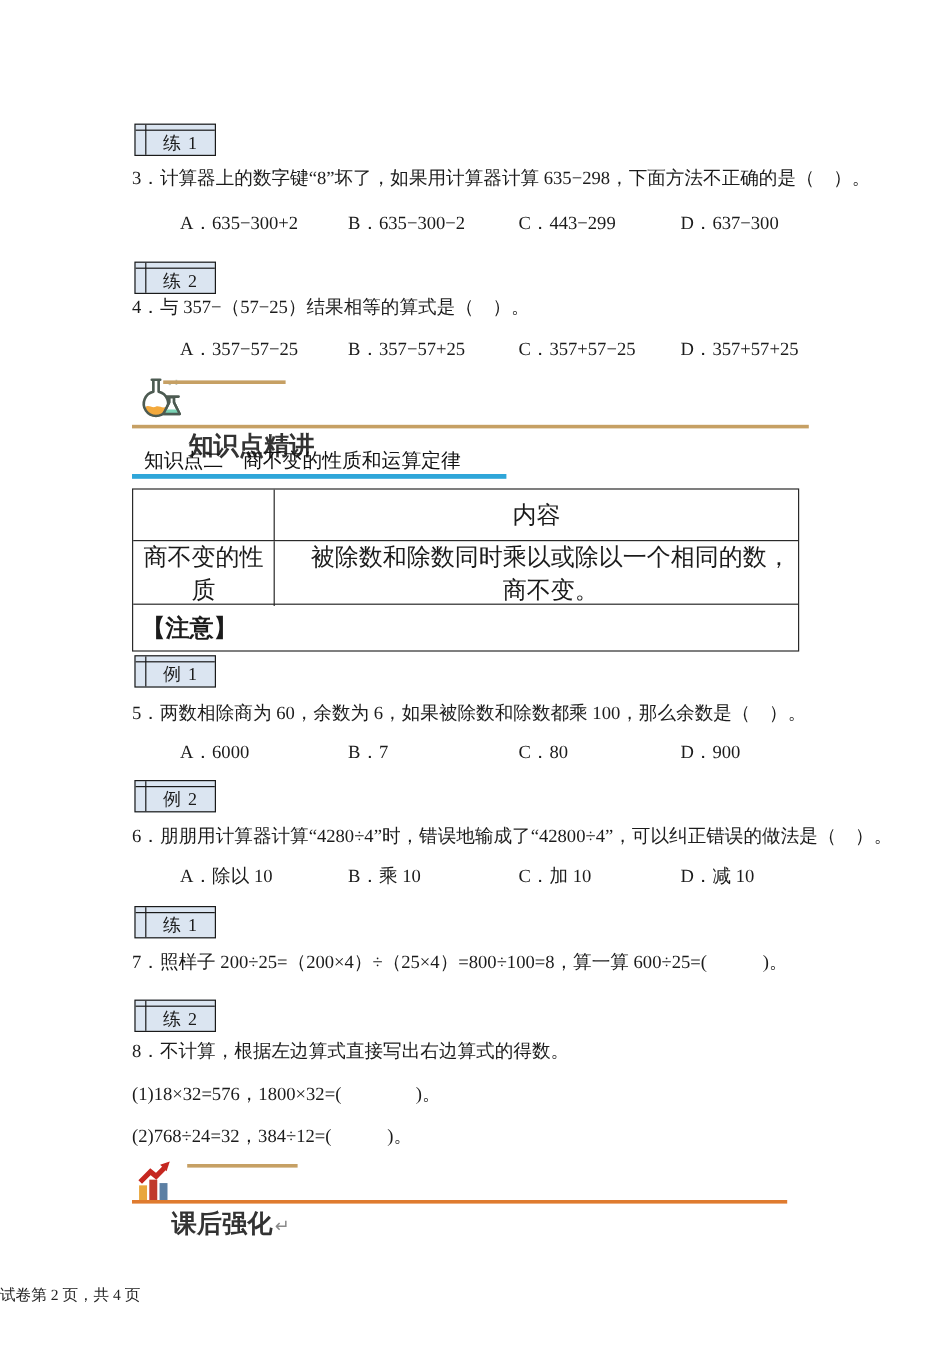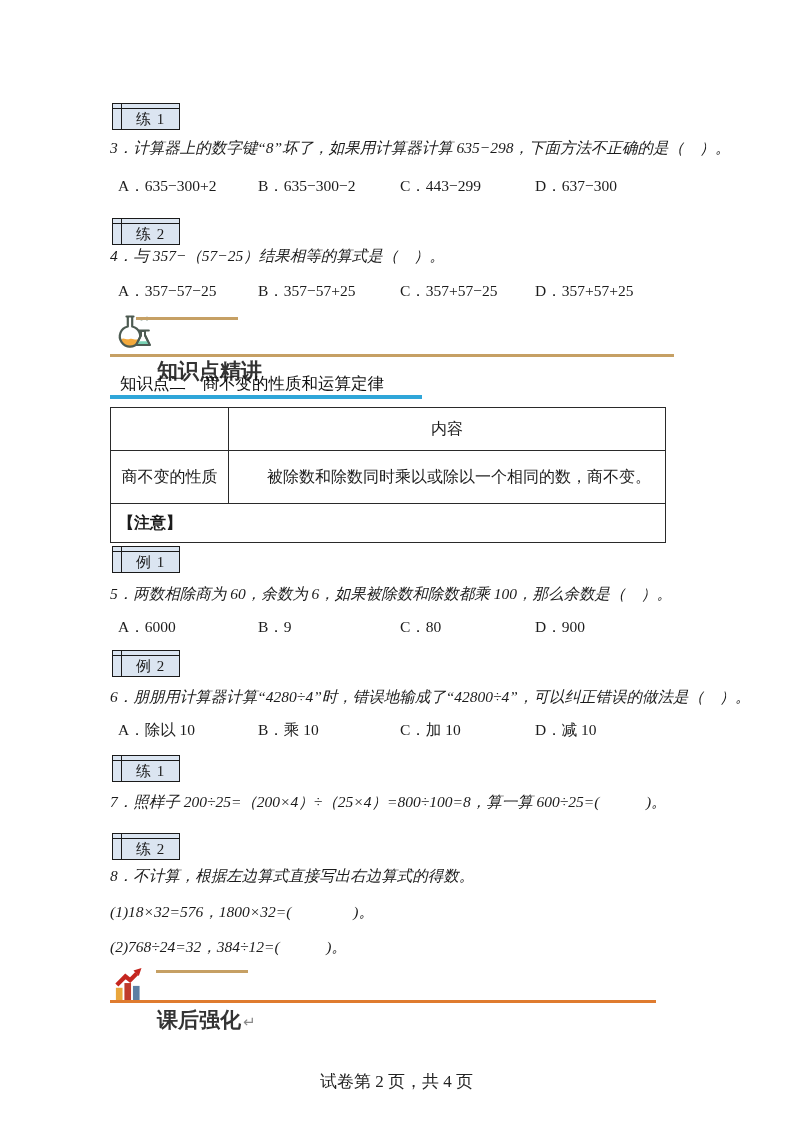--- a/index.html
+++ b/index.html
@@ -12,55 +12,55 @@
     position:absolute;left:112px;width:68px;height:27px;background:#dbe5f1;
     border:1.5px solid #1a1a1a;box-sizing:border-box;
   }
   .badge::before{content:"";position:absolute;left:8px;top:0;bottom:0;width:1px;background:#1a1a1a;}
   .badge::after{content:"";position:absolute;left:0;right:0;top:4px;height:1px;background:#1a1a1a;}
   .badge-label{
     position:absolute;left:9px;top:5px;right:0;bottom:0;display:flex;align-items:center;
     justify-content:center;font-size:15px;letter-spacing:1px;
   }
   
-  .qline{position:absolute;left:110px;width:600px;font-size:15.5px;white-space:nowrap;font-style:italic;}
+  .qline{position:absolute;left:110px;width:600px;font-size:15.5px;white-space:nowrap;}
   .opts{position:absolute;left:110px;width:575px;height:22px;font-size:15.5px;}
-  .opt{position:absolute;white-space:nowrap;}
+  .opt{position:absolute;white-space:nowrap;margin-left:32px;}
   .o1{left:8px}.o2{left:148px}.o3{left:290px}.o4{left:425px}
   
   .sec-title{
     position:absolute;font-family:"Liberation Sans","DejaVu Sans",sans-serif;
     font-weight:bold;font-size:21px;color:#333;white-space:nowrap;margin-top:31px;
   }
   .return-mark{font-weight:normal;font-size:15px;color:#8a8a8a;margin-left:2px;}
   .tan-line{position:absolute;background:#c6a064;}
   .orange-line{position:absolute;background:#df7b2f;}
   .blue-underline{position:absolute;background:#2fa6d9;}
   .icon-wrap{position:absolute;}
   .kp-title{
     position:absolute;left:120px;top:373px;font-family:"Liberation Sans","DejaVu Sans",sans-serif;
     font-weight:normal;font-size:16.5px;color:#111;white-space:nowrap;
   }
   
   .tbl{
     position:absolute;left:110px;top:407px;width:556px;border:1.5px solid #2a2a2a;
-    box-sizing:border-box;font-size:16px;background:#fff;
+    box-sizing:border-box;font-size:20px;background:#fff;
   }
   .tbl-row{display:grid;grid-template-columns:118px 1fr;}
   .r1{height:42px;border-bottom:1px solid #2a2a2a;}
   .r2{height:52px;gap:24px;}
   .cell{display:flex;align-items:center;justify-content:center;text-align:center;}
   .cell-l{border-right:1px solid #2a2a2a;}
   .tbl-note{
     height:38px;display:flex;align-items:center;border-top:1px solid #2a2a2a;
     padding:0 7px;white-space:nowrap;
   }
   .bold{font-weight:bold;}
   
-  .footer{position:absolute;left:0;right:0;top:1070px;text-align:center;font-size:17px;color:#222;}
+  .footer{position:absolute;left:0;right:0;top:1070px;text-align:left;font-size:13px;color:#222;}
 </style>
 </head>
 <body>
 
 <div class="page">
 
   <div class="badge" style="top:103px">
     <span class="badge-label">练 1</span>
   </div>
   <div class="qline" style="top:138px">3．计算器上的数字键“8”坏了，如果用计算器计算 635−298，下面方法不正确的是（　）。</div>
@@ -117,21 +117,21 @@
       <span class="bold">【注意】</span>
     </div>
   </div>
 
   <div class="badge" style="top:546px">
     <span class="badge-label">例 1</span>
   </div>
   <div class="qline" style="top:584px">5．两数相除商为 60，余数为 6，如果被除数和除数都乘 100，那么余数是（　）。</div>
   <div class="opts" style="top:617px">
     <span class="opt o1">A．6000</span>
-    <span class="opt o2">B．9</span>
+    <span class="opt o2">B．7</span>
     <span class="opt o3">C．80</span>
     <span class="opt o4">D．900</span>
   </div>
 
   <div class="badge" style="top:650px">
     <span class="badge-label">例 2</span>
   </div>
   <div class="qline" style="top:687px">6．朋朋用计算器计算“4280÷4”时，错误地输成了“42800÷4”，可以纠正错误的做法是（　）。</div>
   <div class="opts" style="top:720px">
     <span class="opt o1">A．除以 10</span>
@@ -155,20 +155,20 @@
   <div class="icon-wrap" style="left:112px;top:966px">
     <svg width="40" height="36" viewBox="0 -2 40 38">
       <rect x="3" y="21" width="7" height="13" fill="#E9A63C"></rect>
       <rect x="12" y="16" width="7" height="18" fill="#C03A2B"></rect>
       <rect x="21" y="19" width="7" height="15" fill="#5C7FA3"></rect>
       <path d="M4 18 L13 9 L18 13 L25 6" fill="none" stroke="#C5261F" stroke-width="4.5"></path>
       <polygon points="30,0 21.5,2.8 27.2,8.5" fill="#C5261F"></polygon>
     </svg>
   </div>
   <div class="tan-line" style="left:156px;top:970px;width:92px;height:2.5px"></div>
-  <div class="sec-title" style="left:157px;top:975px">
+  <div class="sec-title" style="left:143px;top:975px">
     <span>课后强化</span><span class="return-mark">↵</span>
   </div>
   <div class="orange-line" style="left:110px;top:1000px;width:546px;height:2.5px"></div>
 
   <div class="footer">试卷第 2 页，共 4 页</div>
 
 </div>
 
 </body></html>

